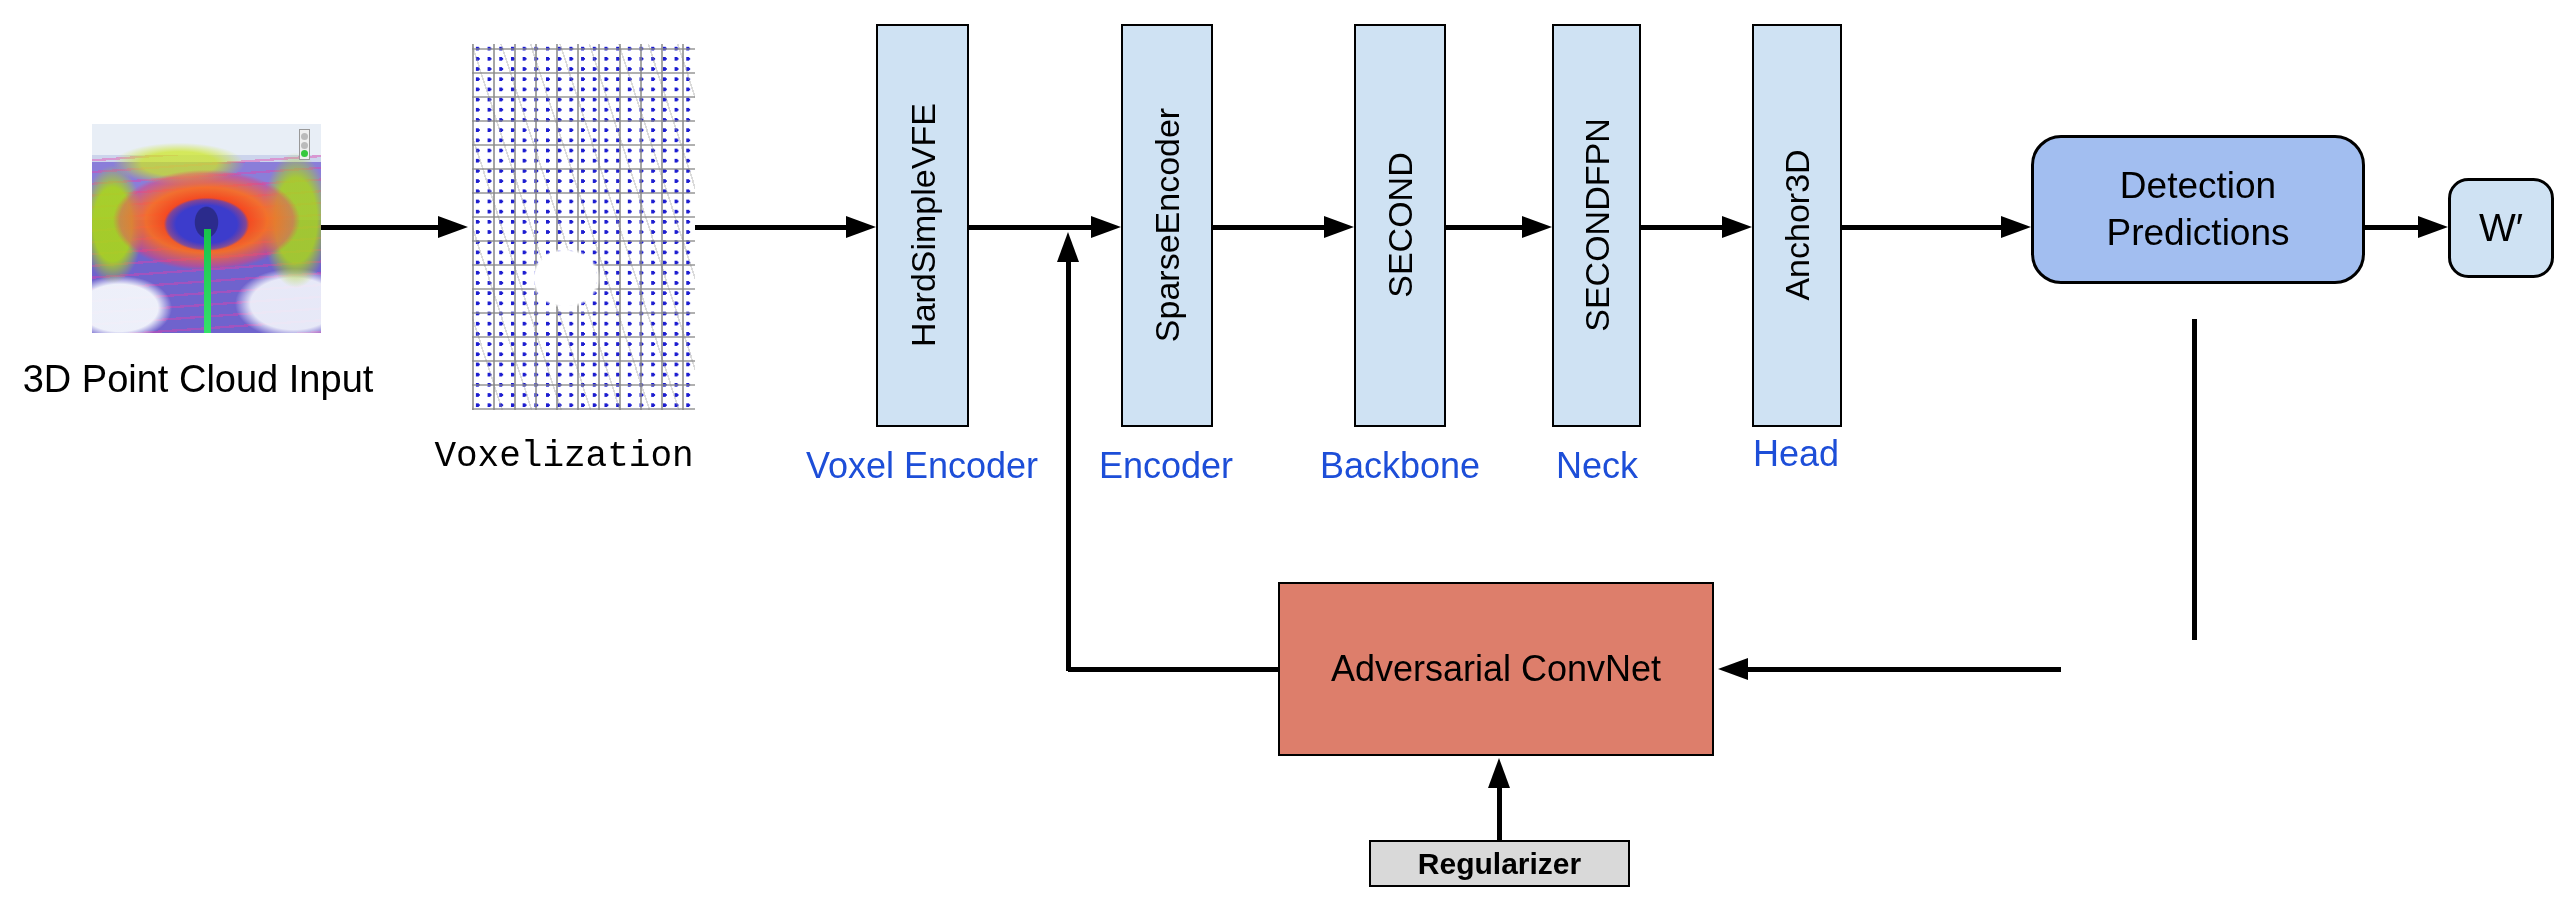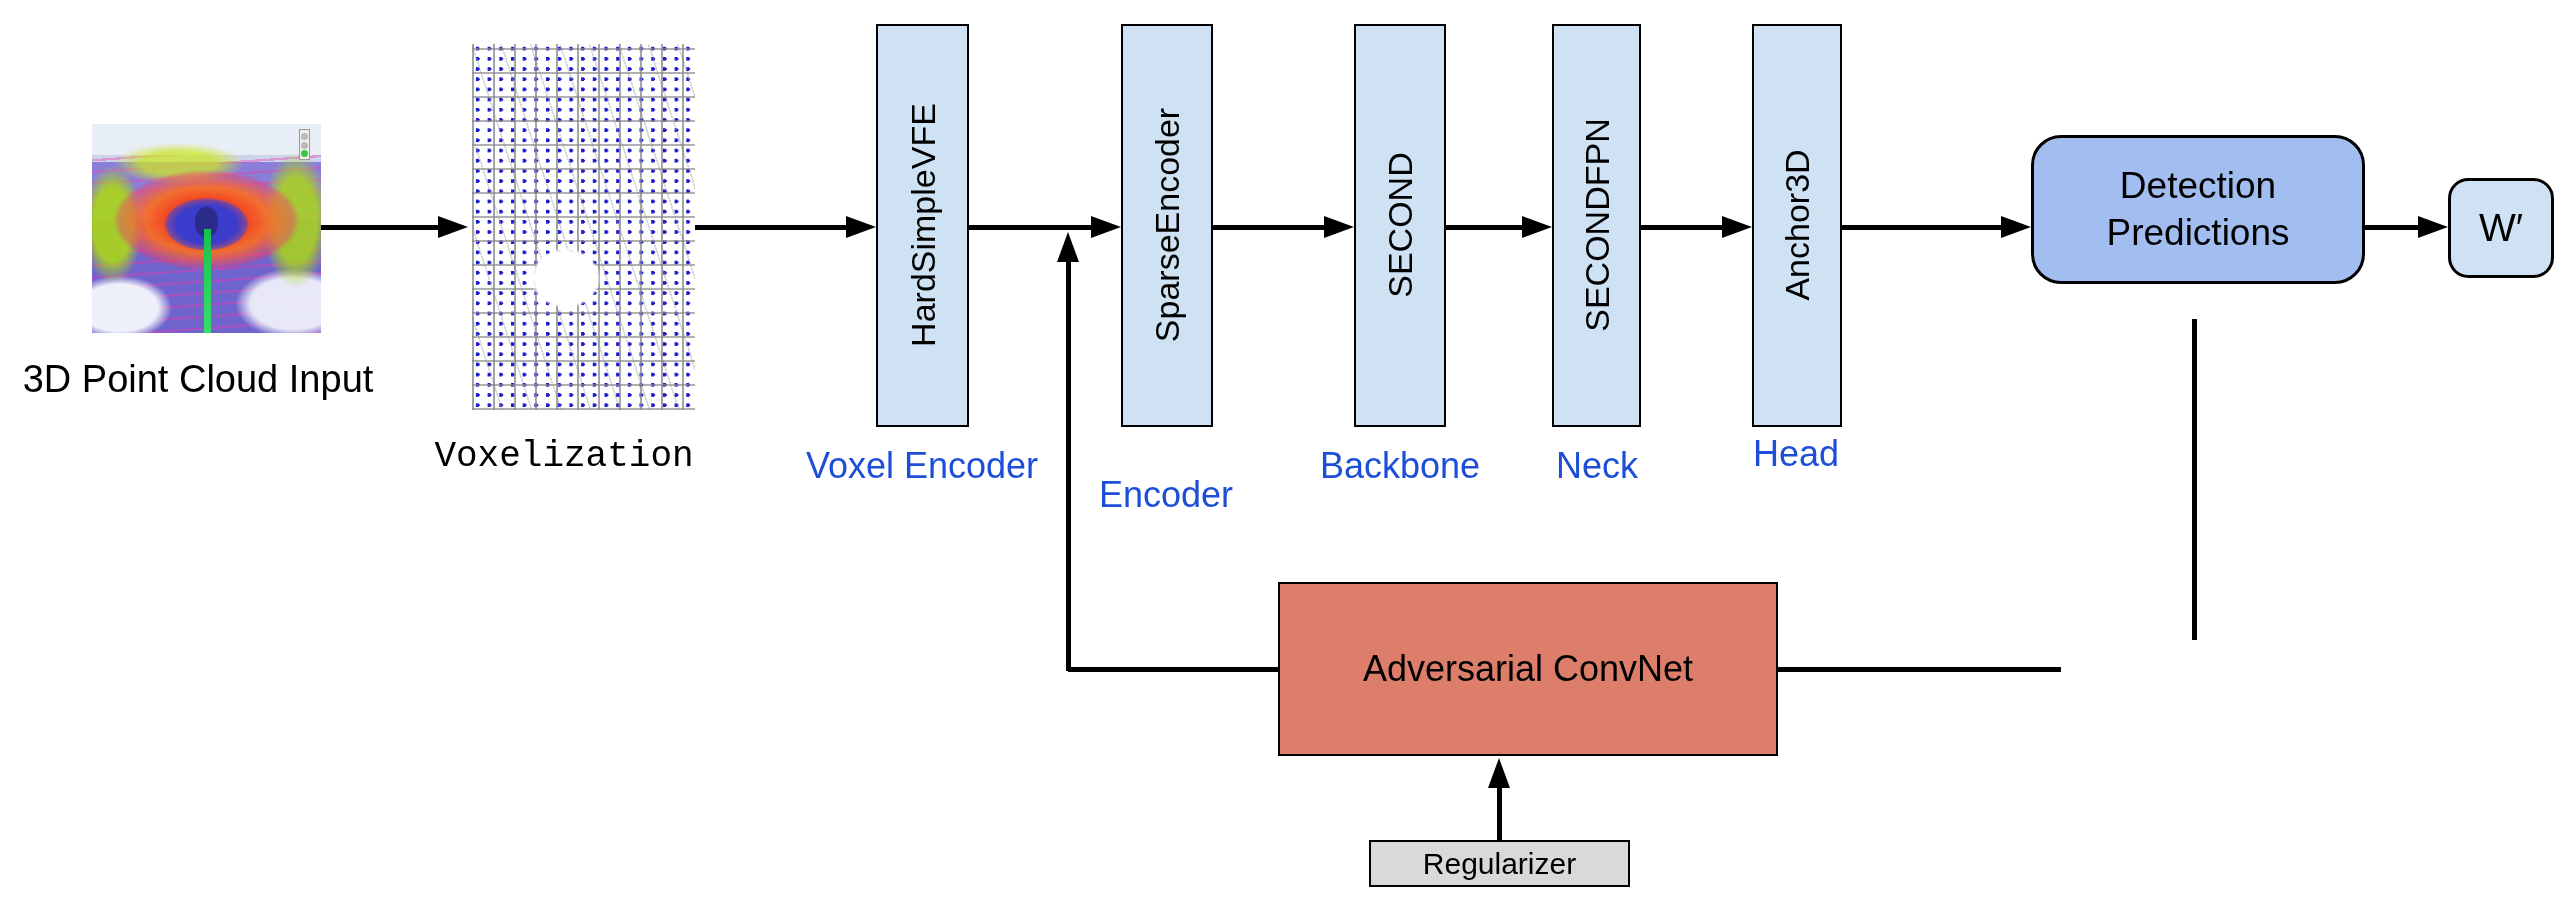--- a/index.html
+++ b/index.html
@@ -60,26 +60,26 @@
   .wprime{
     left:2448px;top:178px;width:106px;height:100px;
     background:var(--output-fill);border:3.1px solid #000;border-radius:20.4px;
     font-size:39px;
   }
   .loss{
     left:2062px;top:639px;width:278px;height:70px;
     background:var(--loss-fill);border:2.3px solid #000;font-size:34px;
   }
   .adversarial{
-    left:1278px;top:582px;width:500px;height:174px;
+    left:1278px;top:582px;width:436px;height:174px;
     background:var(--adversarial-fill);border:2.3px solid #000;font-size:36px;
   }
   .regularizer{
     left:1369px;top:840px;width:261px;height:47px;
-    background:var(--regularizer-fill);border:2.3px solid #000;font-size:30px;
+    background:var(--regularizer-fill);border:2.3px solid #000;font-size:30px;font-weight:bold;
   }
   
   .pc-img{
     position:absolute;left:92px;top:124px;width:229px;height:209px;
     background-image:
       radial-gradient(ellipse 20.4px 27px at 50% 47%, #2b2b8c 0 55%, rgba(43,43,140,0) 60%),
       radial-gradient(ellipse 61px 38px at 50% 48%, #3c3ccc 0 50%, rgba(70,70,210,.65) 65%, rgba(70,70,210,0) 70%),
       radial-gradient(ellipse 117px 63px at 50% 46%, rgba(250,60,20,.95) 0 30%, rgba(252,110,30,.9) 52%, rgba(240,60,110,.45) 74%, rgba(240,60,110,0) 80%),
       radial-gradient(ellipse 43px 82px at 9% 48%, rgba(170,215,25,.9) 0 45%, rgba(170,215,25,0) 72%),
       radial-gradient(ellipse 47px 94px at 89% 46%, rgba(170,215,25,.85) 0 45%, rgba(170,215,25,0) 72%),
@@ -148,21 +148,21 @@
     <span class="vtext">SECOND</span>
   </div>
   <div class="stage" style="left:1552px;width:89px;">
     <span class="vtext">SECONDFPN</span>
   </div>
   <div class="stage" style="left:1752px;width:90px;">
     <span class="vtext">Anchor3D</span>
   </div>
 
   <div class="role-label" style="left:922px;">Voxel Encoder</div>
-  <div class="role-label" style="left:1166px;margin-top:29px;">Encoder</div>
+  <div class="role-label" style="left:1166px;">Encoder</div>
   <div class="role-label" style="left:1400px;">Backbone</div>
   <div class="role-label" style="left:1597px;">Neck</div>
   <div class="role-label" style="left:1796px;top:436px;">Head</div>
 
   <div class="arrow">
     <div class="hline" style="left:969px;top:225px;width:124px;"></div>
     <div class="head-r" style="left:1091px;top:216px;"></div>
   </div>
   <div class="arrow">
     <div class="hline" style="left:1212px;top:225px;width:113px;"></div>

